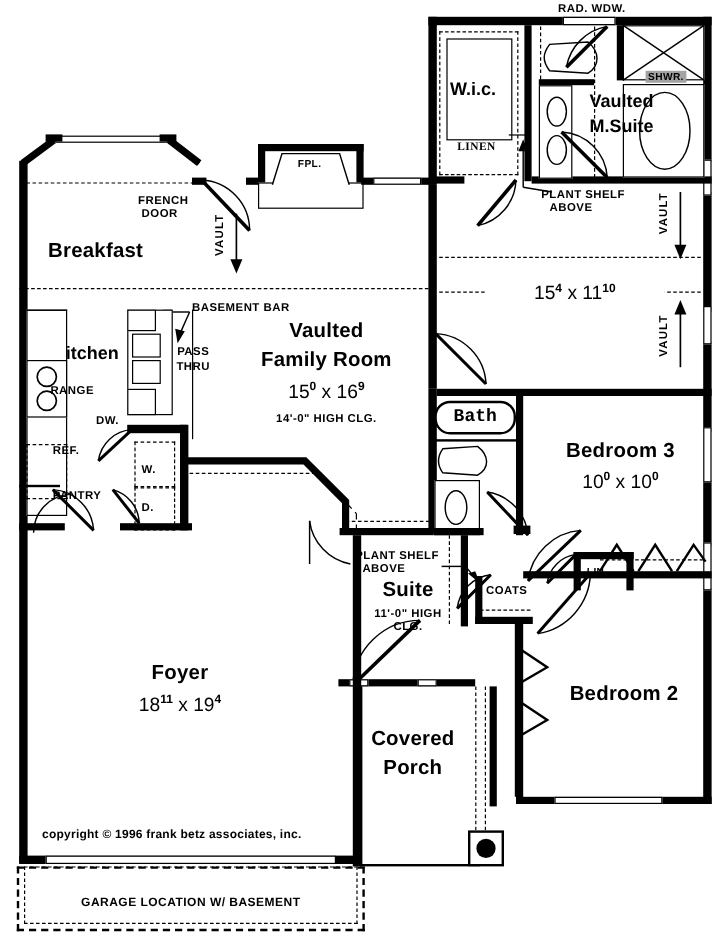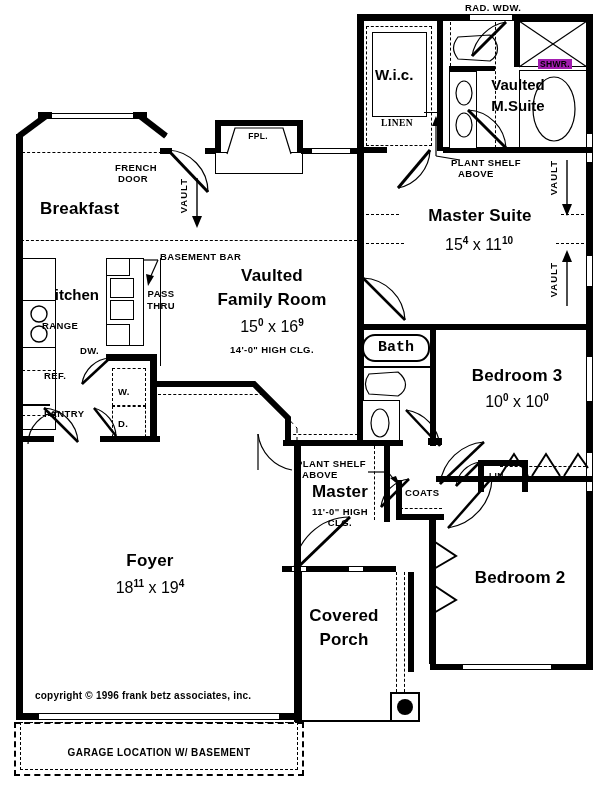--- a/index.html
+++ b/index.html
@@ -106,21 +106,21 @@
     <ellipse cx="9" cy="13" rx="8" ry="12" fill="#fff" stroke="#000" stroke-width="1.2"></ellipse>
   </svg>
   <div class="dash-v" style="left:495px;top:22px;height:126px;"></div>
   <div class="dash-v" style="left:450px;top:22px;height:44px;"></div>
 
   <div class="box-out" style="left:519px;top:21px;width:68px;height:46px;"></div>
   <svg class="svgl" style="left:519px;top:21px;width:68px;height:46px;">
     <line x1="0" y1="0" x2="68" y2="46" stroke="#000" stroke-width="1.2"></line>
     <line x1="68" y1="0" x2="0" y2="46" stroke="#000" stroke-width="1.2"></line>
   </svg>
-  <div class="lbl tiny2" style="left:538px;top:59px;background:#a21caf;padding:0 2px;">SHWR.</div>
+  <div class="lbl tiny2" style="left:538px;top:59px;background:#a3a3a3;padding:0 2px;">SHWR.</div>
 
   <svg class="svgl" style="left:460px;top:22px;width:48px;height:48px;">
     <path d="M46,0 A42,42 0 0 0 12,34" fill="none" stroke="#000" stroke-width="1.2"></path>
     <line x1="46" y1="0" x2="12" y2="34" stroke="#000" stroke-width="3"></line>
   </svg>
   <div class="w" style="left:514px;top:21px;width:6px;height:46px;"></div>
 
   <div class="box-out" style="left:519px;top:70px;width:68px;height:78px;"></div>
   <svg class="svgl" style="left:532px;top:76px;width:44px;height:66px;">
     <ellipse cx="22" cy="33" rx="21" ry="32" fill="#fff" stroke="#000" stroke-width="1.2"></ellipse>
@@ -136,21 +136,20 @@
   <svg class="svgl" style="left:430px;top:110px;width:60px;height:50px;">
     <line x1="6" y1="46" x2="6" y2="14" stroke="#000" stroke-width="1.2"></line>
     <polygon points="6,6 2,16 10,16" fill="#000"></polygon>
     <line x1="6" y1="46" x2="30" y2="50" stroke="#000" stroke-width="1.2"></line>
   </svg>
   <div class="lbl tiny" style="left:451px;top:157px;">PLANT SHELF</div>
   <div class="lbl tiny" style="left:458px;top:168px;">ABOVE</div>
 
   <div class="dash-h" style="left:366px;top:214px;width:218px;"></div>
   <div class="dash-h" style="left:366px;top:243px;width:218px;"></div>
-  <div class="lbl room ctr" style="left:400px;top:206px;width:160px;background:#fff;">Master Suite</div>
   <div class="lbl dim" style="left:404px;top:235px;width:150px;text-align:center;background:#fff;">
     <span>15</span><sup>4</sup>
     <span>x</span>
     <span>11</span><sup>10</sup>
   </div>
 
   <div class="lbl vrt" style="left:548px;top:160px;">VAULT</div>
   <svg class="svgl" style="left:560px;top:160px;width:14px;height:58px;">
     <line x1="7" y1="0" x2="7" y2="48" stroke="#000" stroke-width="1.4"></line>
     <polygon points="7,56 2,44 12,44" fill="#000"></polygon>
@@ -324,21 +323,21 @@
   <div class="lbl tiny" style="left:118px;top:418px;">D.</div>
   <svg class="svgl" style="left:80px;top:358px;width:34px;height:36px;">
     <path d="M30,0 A30,30 0 0 0 2,26" fill="none" stroke="#000" stroke-width="1.2"></path>
     <line x1="30" y1="0" x2="2" y2="26" stroke="#000" stroke-width="2.5"></line>
   </svg>
   <svg class="svgl" style="left:88px;top:406px;width:34px;height:36px;">
     <path d="M28,30 A30,30 0 0 0 6,2" fill="none" stroke="#000" stroke-width="1.2"></path>
     <line x1="28" y1="30" x2="6" y2="2" stroke="#000" stroke-width="2.5"></line>
   </svg>
 
-  <div class="lbl room ctr" style="left:300px;top:482px;width:80px;">Master</div>
+  <div class="lbl room ctr" style="left:300px;top:482px;width:80px;">Suite</div>
   <div class="lbl tiny ctr" style="left:298px;top:506px;width:84px;">11'-0" HIGH</div>
   <div class="lbl tiny ctr" style="left:298px;top:517px;width:84px;">CLG.</div>
   <div class="lbl tiny" style="left:296px;top:458px;">PLANT SHELF</div>
   <div class="lbl tiny" style="left:302px;top:469px;">ABOVE</div>
   <svg class="svgl" style="left:366px;top:458px;width:40px;height:30px;">
     <line x1="2" y1="14" x2="22" y2="14" stroke="#000" stroke-width="1.2"></line>
     <line x1="22" y1="14" x2="30" y2="24" stroke="#000" stroke-width="1.2"></line>
     <polygon points="34,28 24,20 30,18" fill="#000"></polygon>
   </svg>
   <div class="dash-v" style="left:374px;top:446px;height:74px;"></div>

